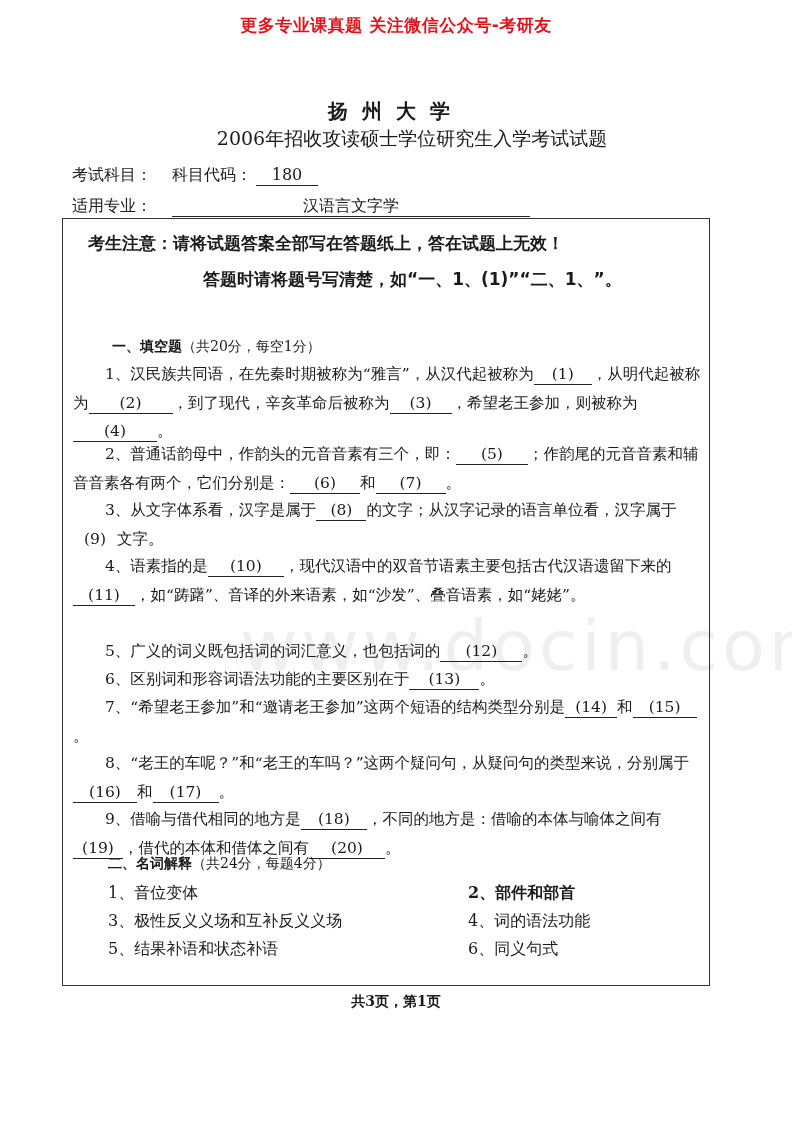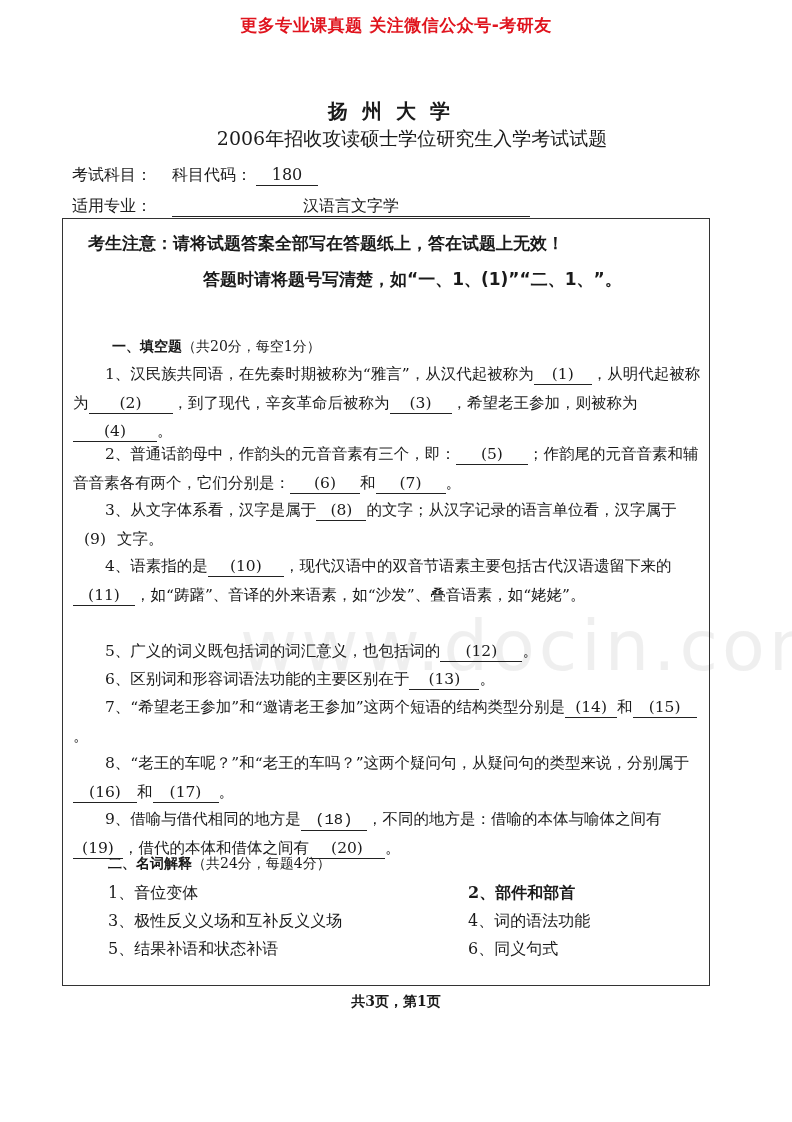--- a/index.html
+++ b/index.html
@@ -87,21 +87,21 @@
 
   <div class="q" style="top:693px;">
     <span>7、“希望老王参加”和“邀请老王参加”这两个短语的结构类型分别是</span><span class="blank" style="width:52px;">(14)</span><span>和</span><span class="blank" style="width:64px;">(15)</span><span>。</span>
   </div>
 
   <div class="q" style="top:749px;">
     <span>8、“老王的车呢？”和“老王的车吗？”这两个疑问句，从疑问句的类型来说，分别属于</span><span class="blank" style="width:64px;">(16)</span><span>和</span><span class="blank" style="width:66px;">(17)</span><span>。</span>
   </div>
 
   <div class="q" style="top:805px;">
-    <span>9、借喻与借代相同的地方是</span><span class="blank" style="width:66px;font-family:Liberation Mono, monospace;">(18)</span><span>，不同的地方是：借喻的本体与喻体之间有</span><span class="blank" style="width:50px;">(19)</span><span>，借代的本体和借体之间有</span><span class="blank" style="width:76px;">(20)</span><span>。</span>
+    <span>9、借喻与借代相同的地方是</span><span class="blank" style="width:66px;">(18)</span><span>，不同的地方是：借喻的本体与喻体之间有</span><span class="blank" style="width:50px;">(19)</span><span>，借代的本体和借体之间有</span><span class="blank" style="width:76px;">(20)</span><span>。</span>
   </div>
 
   <div class="sec-title" style="top:855px;left:108px;">
     <span>二、名词解释</span><span class="pts">（共24分，每题4分）</span>
   </div>
 
   <div class="term" style="top:883px;left:108px;">1、音位变体</div>
   <div class="term" style="top:883px;left:468px;font-weight:bold;">2、部件和部首</div>
   <div class="term" style="top:911px;left:108px;">3、极性反义义场和互补反义义场</div>
   <div class="term" style="top:911px;left:468px;">4、词的语法功能</div>

